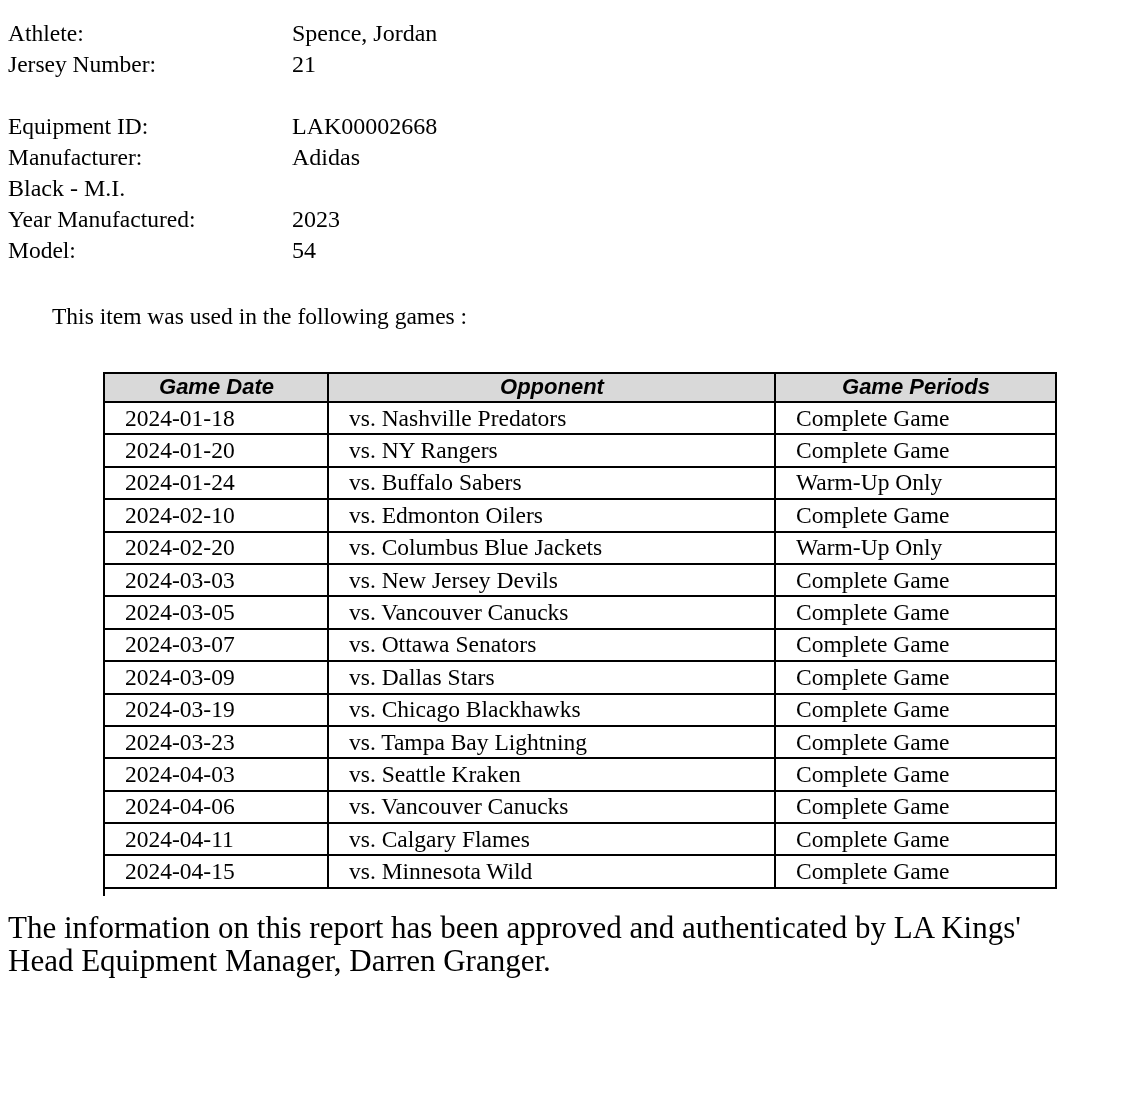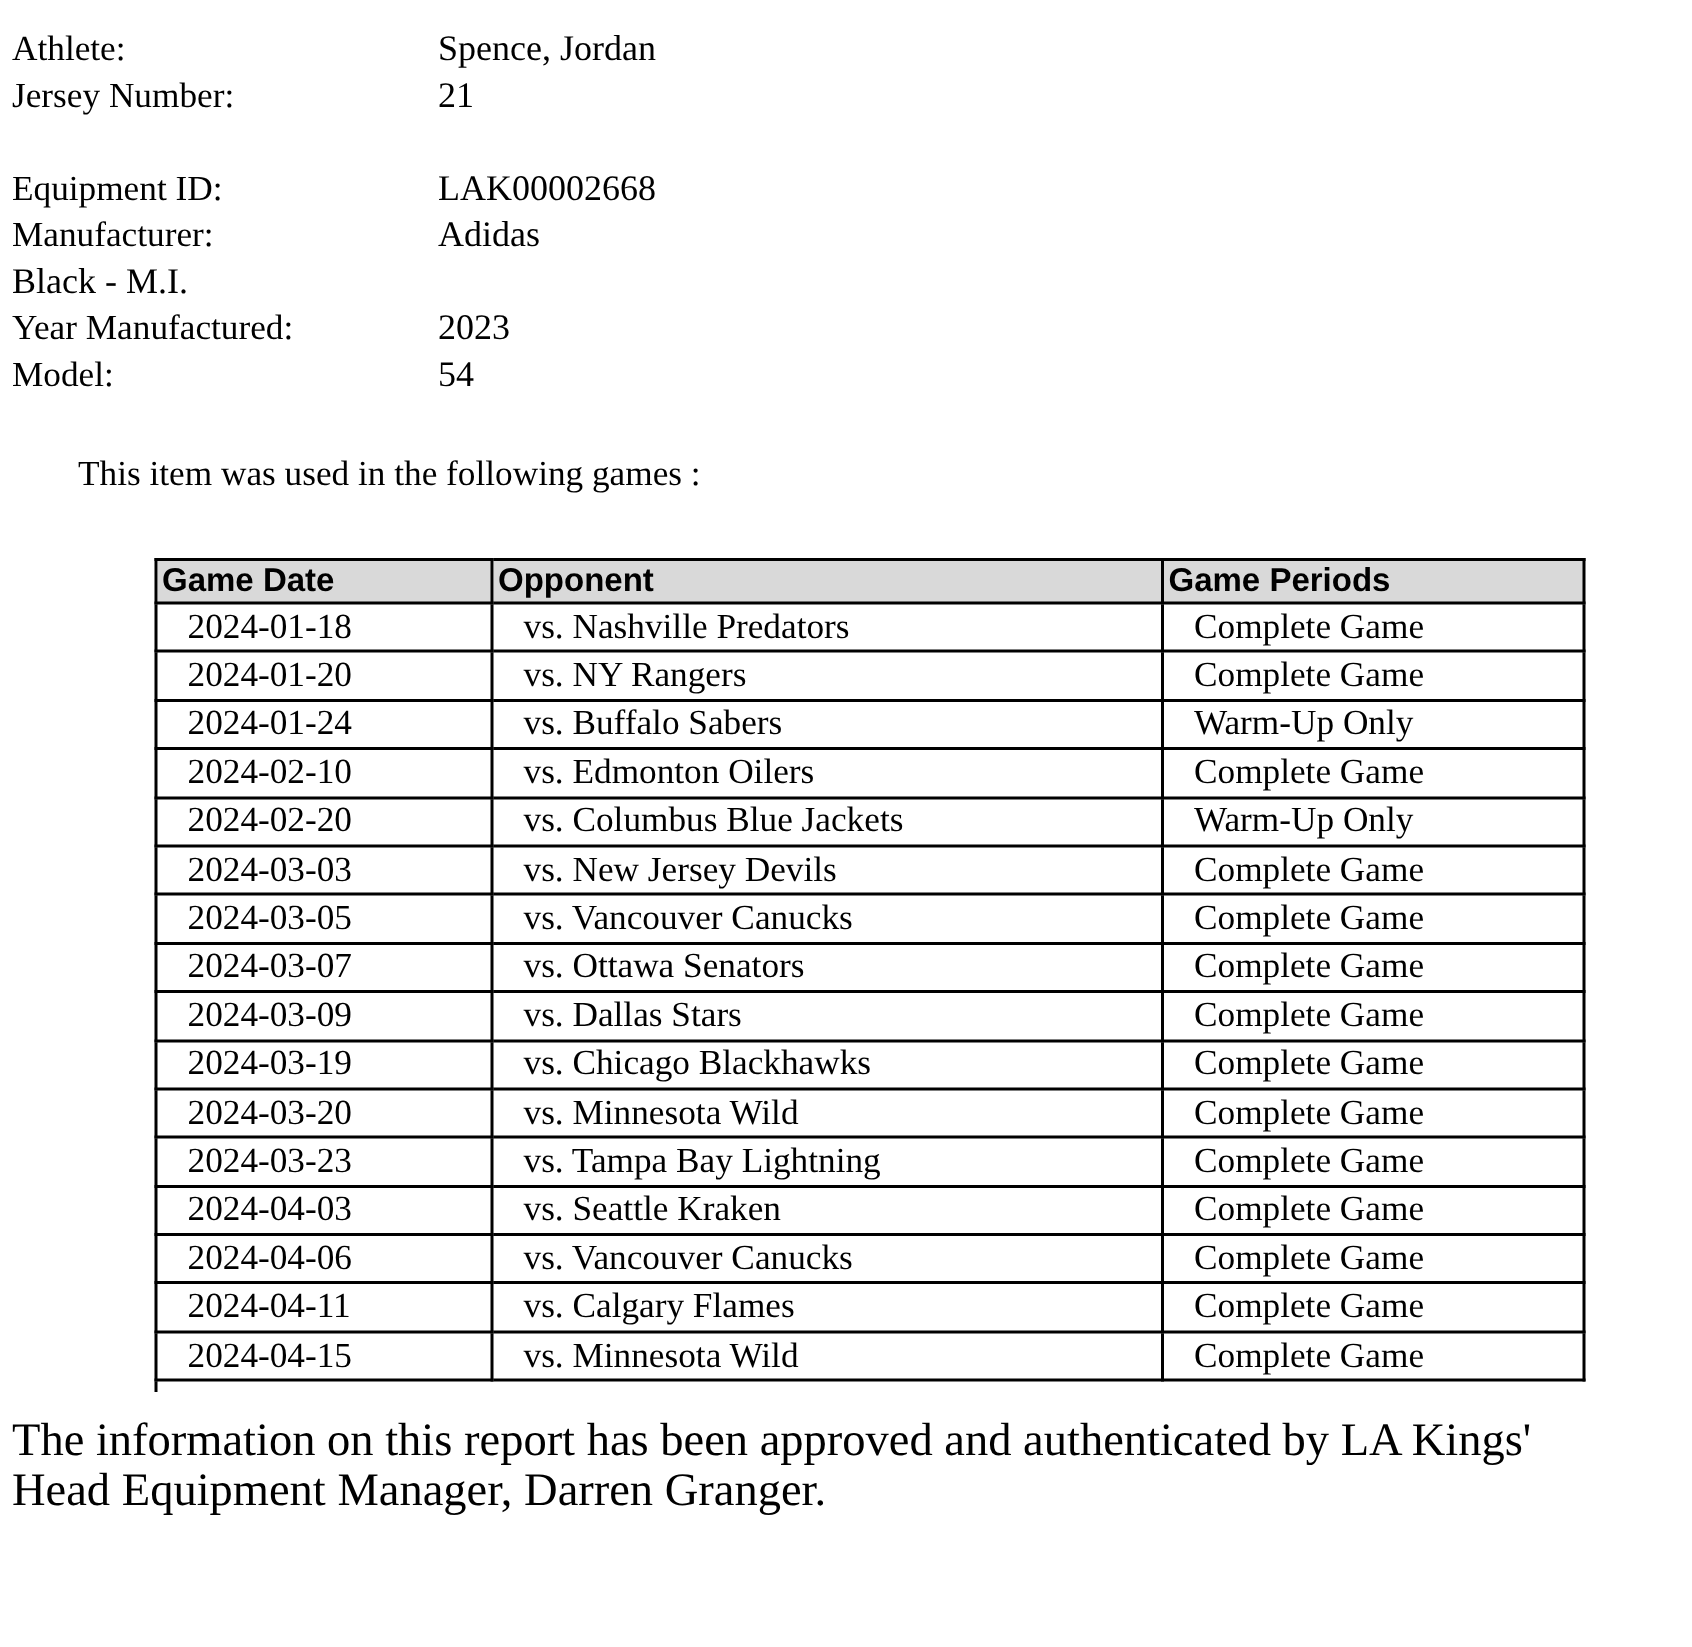--- a/index.html
+++ b/index.html
@@ -57,27 +57,28 @@
     width: 952px;
   }
   table.games col.c1 { width: 224px; }
   table.games col.c2 { width: 447px; }
   table.games col.c3 { width: 281px; }
   table.games th {
     background: var(--header-bg, #d9d9d9);
     font-family: "Liberation Sans", "DejaVu Sans", sans-serif;
     font-weight: bold;
     font-size: 22px;
-    text-align: left;
+    text-align: center;
     height: 23px;
     padding: 0 2px 1px 3px;
     border: 2px solid var(--border, #000000);
     vertical-align: middle;
     white-space: nowrap;
     overflow: hidden;
+    font-style: italic;
   }
   table.games td {
     font-size: 23.5px;
     height: 32.4px;
     padding: 0 2px 0 20px;
     border: 2px solid var(--border, #000000);
     vertical-align: middle;
     white-space: nowrap;
     overflow: hidden;
   }
@@ -211,25 +212,20 @@
             <td>Complete Game</td>
           </tr>
 
 
           <tr>
             <td>2024-03-19</td>
             <td>vs. Chicago Blackhawks</td>
             <td>Complete Game</td>
           </tr>
 
-          <tr>
-            <td>2024-03-20</td>
-            <td>vs. Minnesota Wild</td>
-            <td>Complete Game</td>
-          </tr>
 
           <tr>
             <td>2024-03-23</td>
             <td>vs. Tampa Bay Lightning</td>
             <td>Complete Game</td>
           </tr>
 
           <tr>
             <td>2024-04-03</td>
             <td>vs. Seattle Kraken</td>

